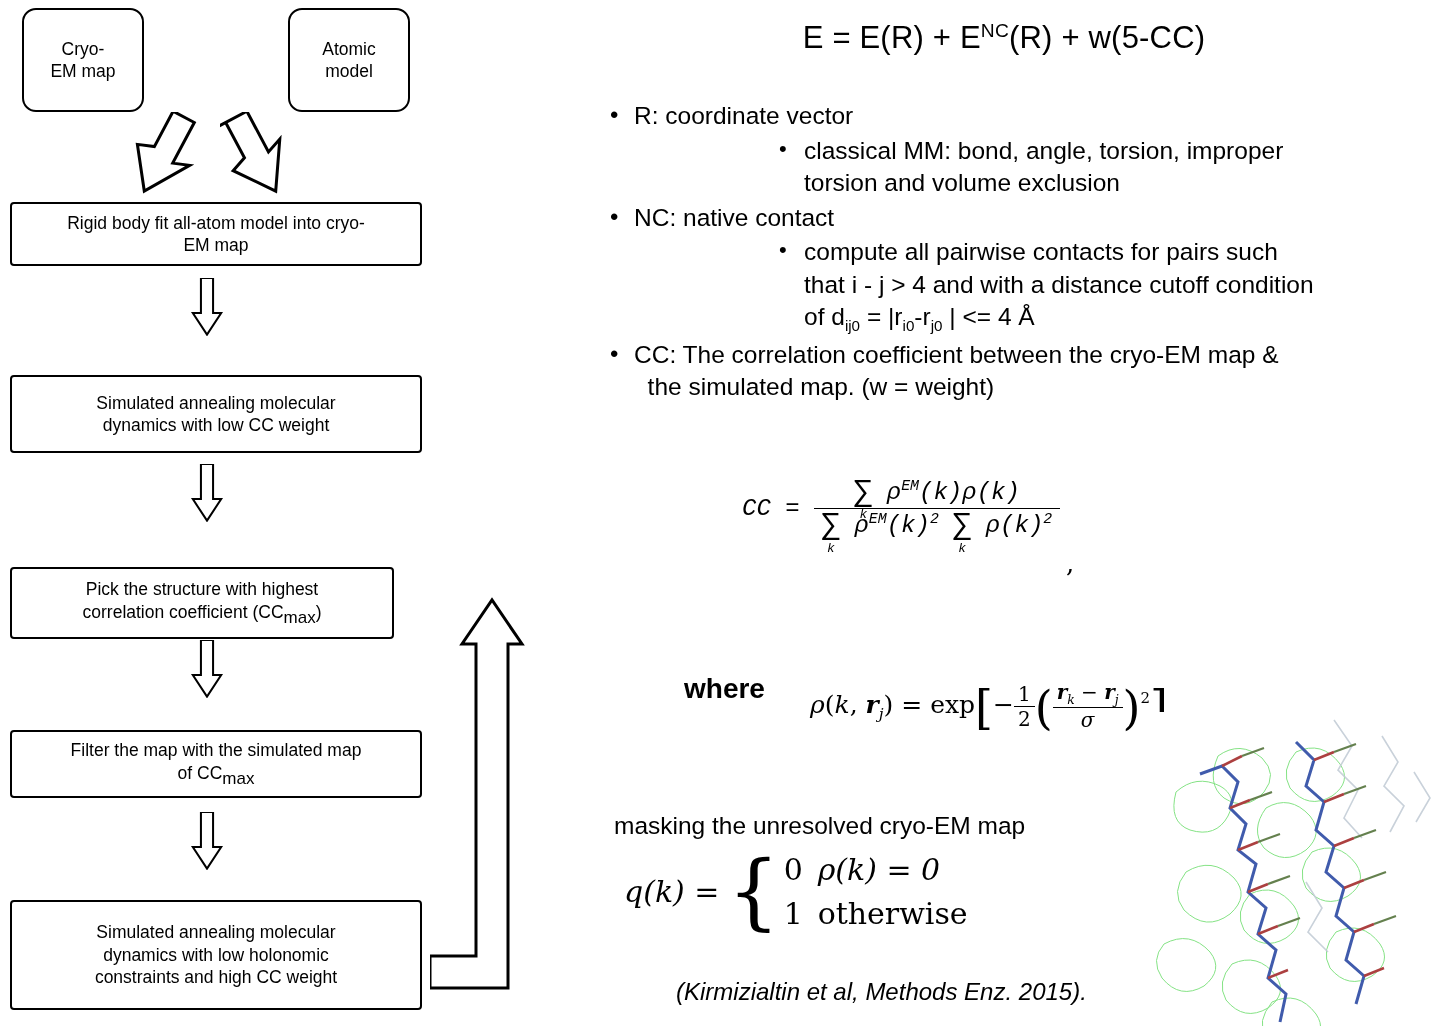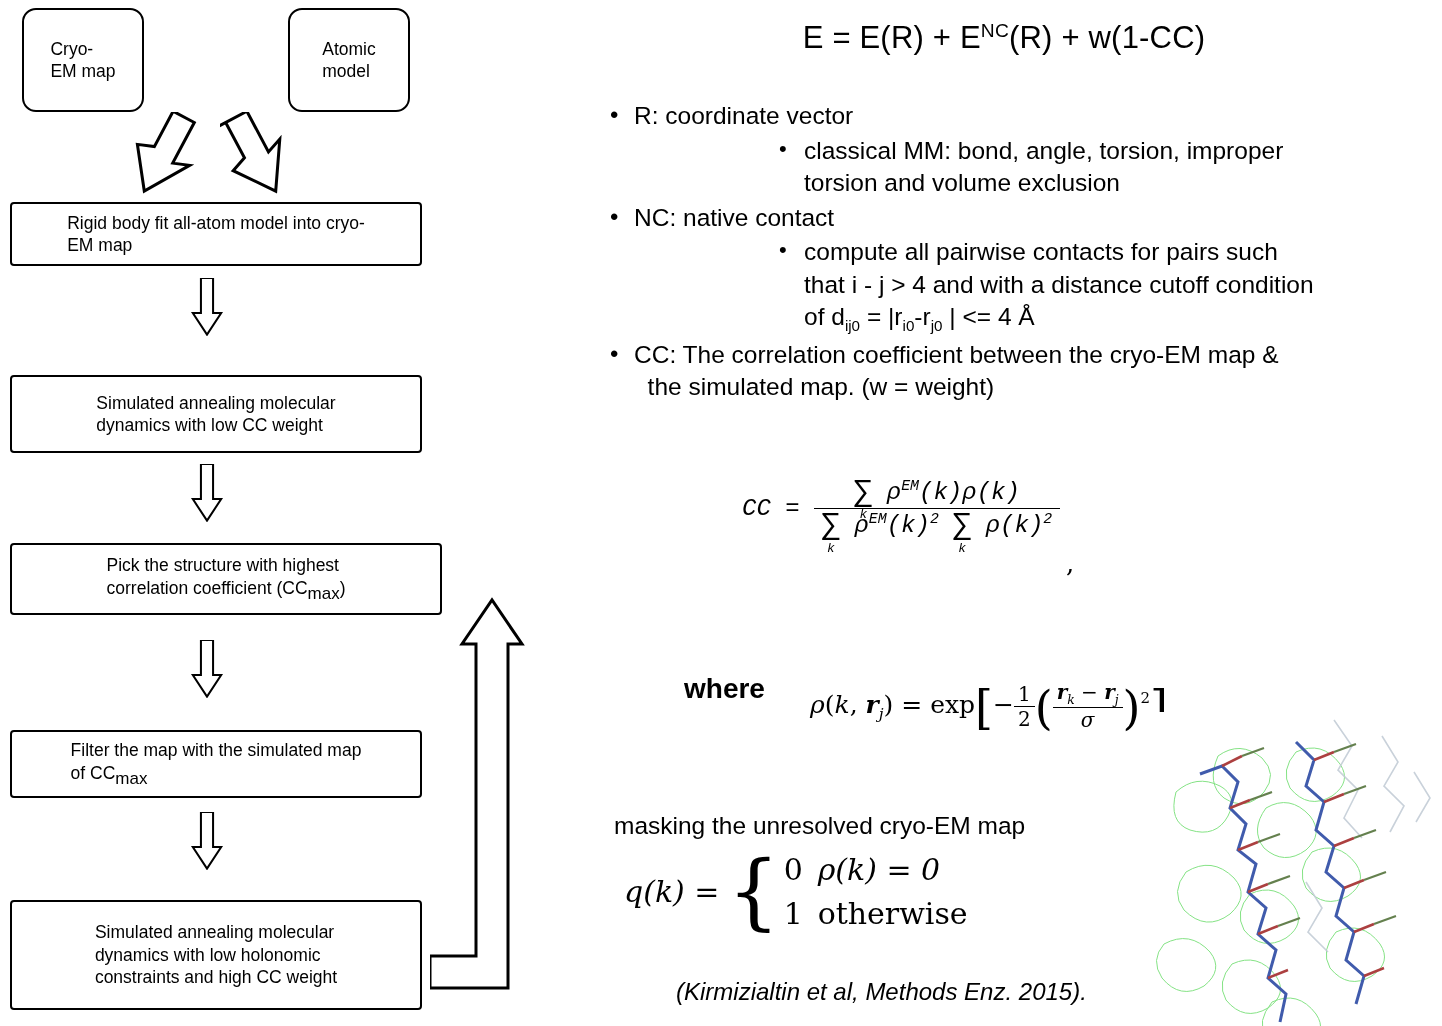--- a/index.html
+++ b/index.html
@@ -25,20 +25,21 @@
     height: 1026px;
   }
   .node {
     position: absolute;
     box-sizing: border-box;
     border: 2.5px solid #000;
     background: #fff;
     display: flex;
     align-items: center;
     justify-content: center;
+    text-align: center;
     font-size: 17.5px;
     line-height: 1.28;
     padding: 12px 8px;
   }
   .rounded-small {
     border-radius: 14px;
   }
   .rounded-box {
     border-radius: 4px;
   }
@@ -267,21 +268,21 @@
   </svg>
 
   <div class="node rounded-box" style="left:10px; top:375px; width:412px; height:78px;">
     <span class="node-text">Simulated annealing molecular<br>dynamics with low CC weight</span>
   </div>
 
   <svg class="arrow-down" style="left:186px; top:464px;" width="48" height="86" viewBox="0 0 48 86">
     <polygon points="15,0 33,0 33,52 45,52 24,84 3,52 15,52" fill="#ffffff" stroke="#000000" stroke-width="3"></polygon>
   </svg>
 
-  <div class="node rounded-box" style="left:10px; top:543px; width:432px; height:72px;">
+  <div class="node rounded-box" style="left:10px; top:567px; width:384px; height:72px;">
     <span class="node-text">Pick the structure with highest<br>correlation coefficient (CC<span class="sub">max</span>)</span>
   </div>
 
   <svg class="arrow-down" style="left:186px; top:640px;" width="48" height="86" viewBox="0 0 48 86">
     <polygon points="15,0 33,0 33,52 45,52 24,84 3,52 15,52" fill="#ffffff" stroke="#000000" stroke-width="3"></polygon>
   </svg>
 
   <div class="node rounded-box" style="left:10px; top:730px; width:412px; height:68px;">
     <span class="node-text">Filter the map with the simulated map<br>of CC<span class="sub">max</span></span>
   </div>
@@ -295,21 +296,21 @@
   </div>
 
   <svg style="position:absolute; left:430px; top:596px;" width="110" height="408" viewBox="0 0 110 408">
     <polygon points="0,360 0,392 78,392 78,48 92,48 62,4 32,48 46,48 46,360" fill="#ffffff" stroke="#000000" stroke-width="3"></polygon>
   </svg>
 </div>
 
 <div id="right">
 
   <div id="equation-title">
-    <span>E = E(R) + E</span><sup>NC</sup><span>(R) + w(1-CC)</span>
+    <span>E = E(R) + E</span><sup>NC</sup><span>(R) + w(5-CC)</span>
   </div>
 
   <div id="bullets">
     <div class="b1">R: coordinate vector</div>
     <div class="b2">classical MM: bond, angle, torsion, improper<span class="cont">torsion and volume exclusion</span></div>
     <div class="b1">NC: native contact</div>
     <div class="b2">compute all pairwise contacts for pairs such<span class="cont">that i - j &gt; 4 and with a distance cutoff condition</span><span class="cont">of d<span class="sb">ij0</span> = |r<span class="sb">i0</span>-r<span class="sb">j0</span> | &lt;= 4 Å</span></div>
     <div class="b1">CC: The correlation coefficient between the cryo-EM map &amp;<br>&nbsp;&nbsp;the simulated map. (w = weight)</div>
   </div>
 

